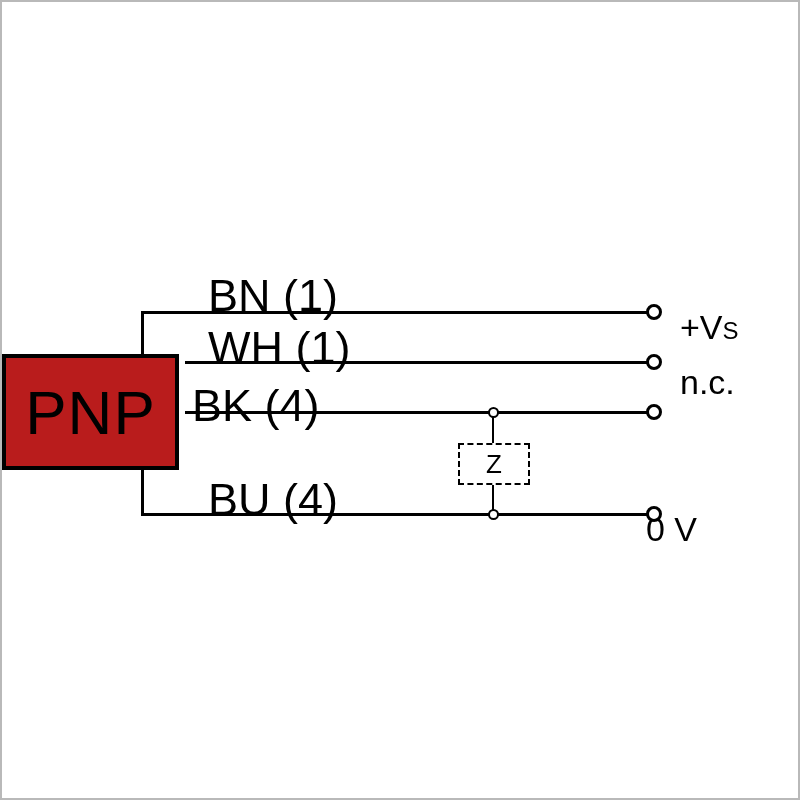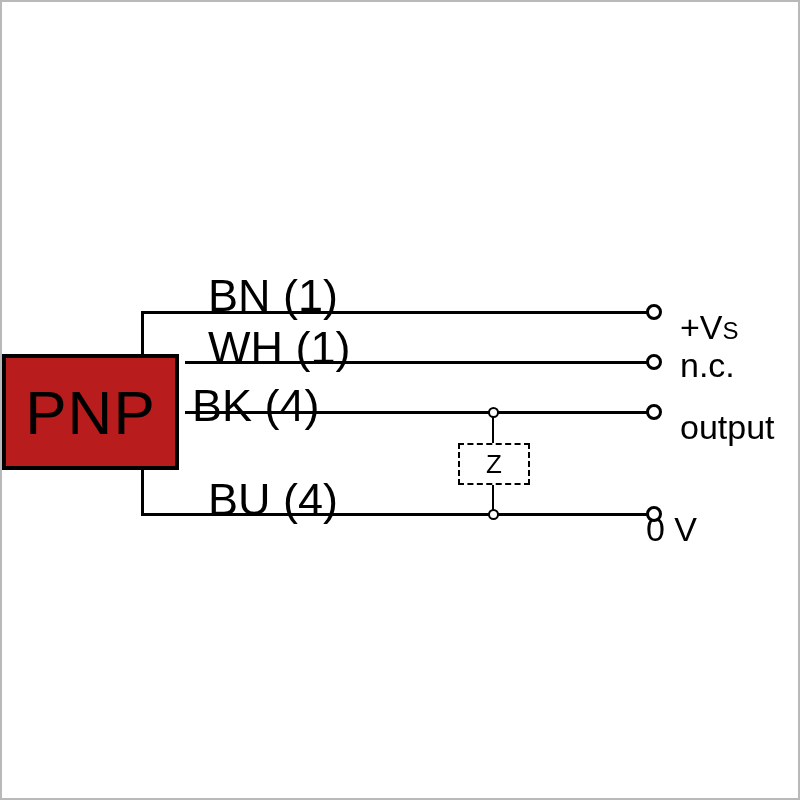--- a/index.html
+++ b/index.html
@@ -114,21 +114,21 @@
   .lbl-bu { left: 206px; top: 475px; }
   .term-label {
     position: absolute;
     font-size: 34px;
     line-height: 1;
     white-space: nowrap;
     z-index: 3;
     margin-top: 14px;
   }
   .tlbl-1 { left: 678px; top: 294px; }
-  .tlbl-2 { left: 678px; top: 332px; }
+  .tlbl-2 { left: 678px; top: 349px; }
   .tlbl-3 { left: 678px; top: 394px; }
   .tlbl-4 { left: 644px; top: 496px; }
   .term-sub {
     font-size: 24px;
   }
 </style>
 </head>
 <body>
 
 <div class="canvas">
@@ -161,20 +161,17 @@
   <div class="wire-label lbl-wh">WH (1)</div>
   <div class="wire-label lbl-bk">BK (4)</div>
   <div class="wire-label lbl-bu">BU (4)</div>
 
   <div class="term-label tlbl-1">
     <span>+V</span><span class="term-sub">S</span>
   </div>
   <div class="term-label tlbl-2">
     <span>n.c.</span><span class="term-sub"></span>
   </div>
-  <div class="term-label tlbl-3">
-    <span>output</span><span class="term-sub"></span>
-  </div>
   <div class="term-label tlbl-4">
     <span>0 V</span><span class="term-sub"></span>
   </div>
 
 </div>
 
 </body></html>

